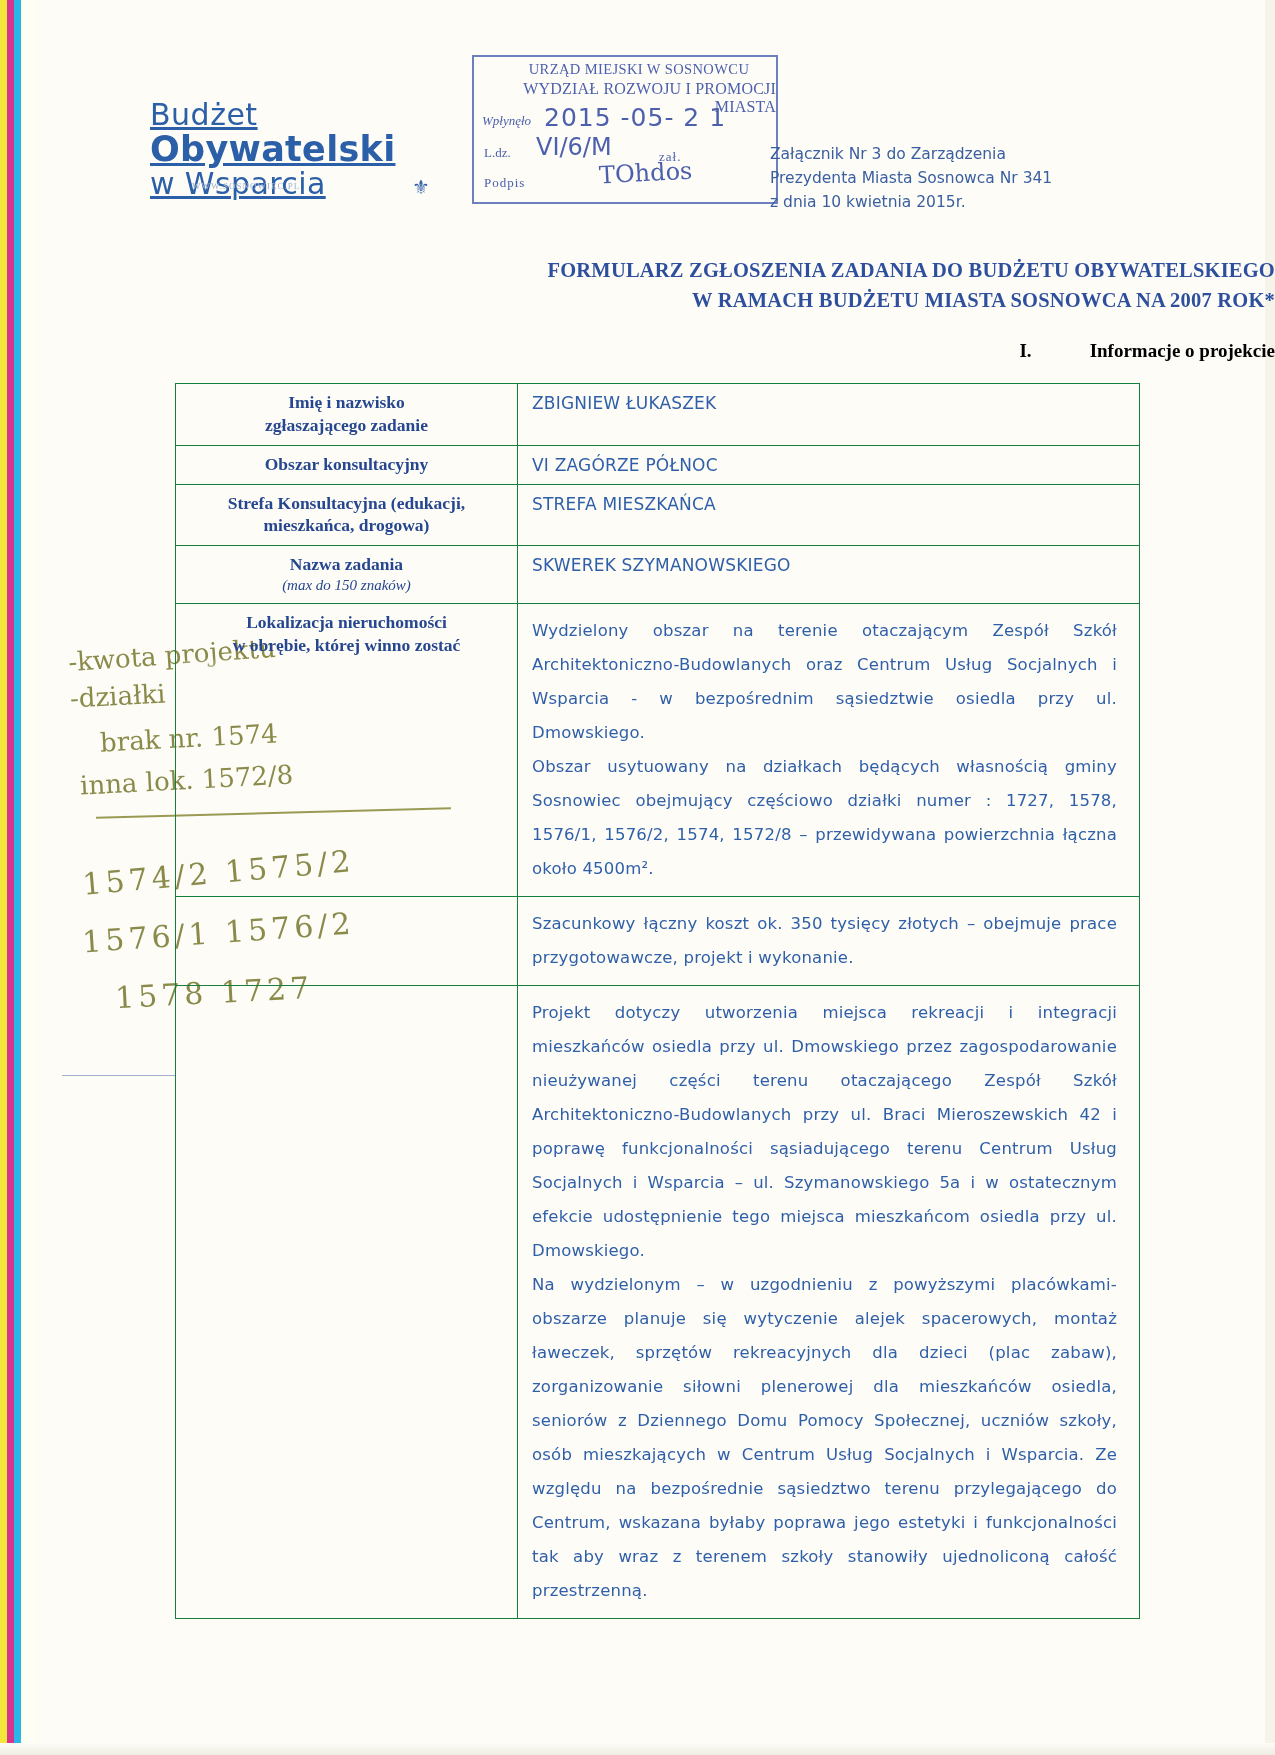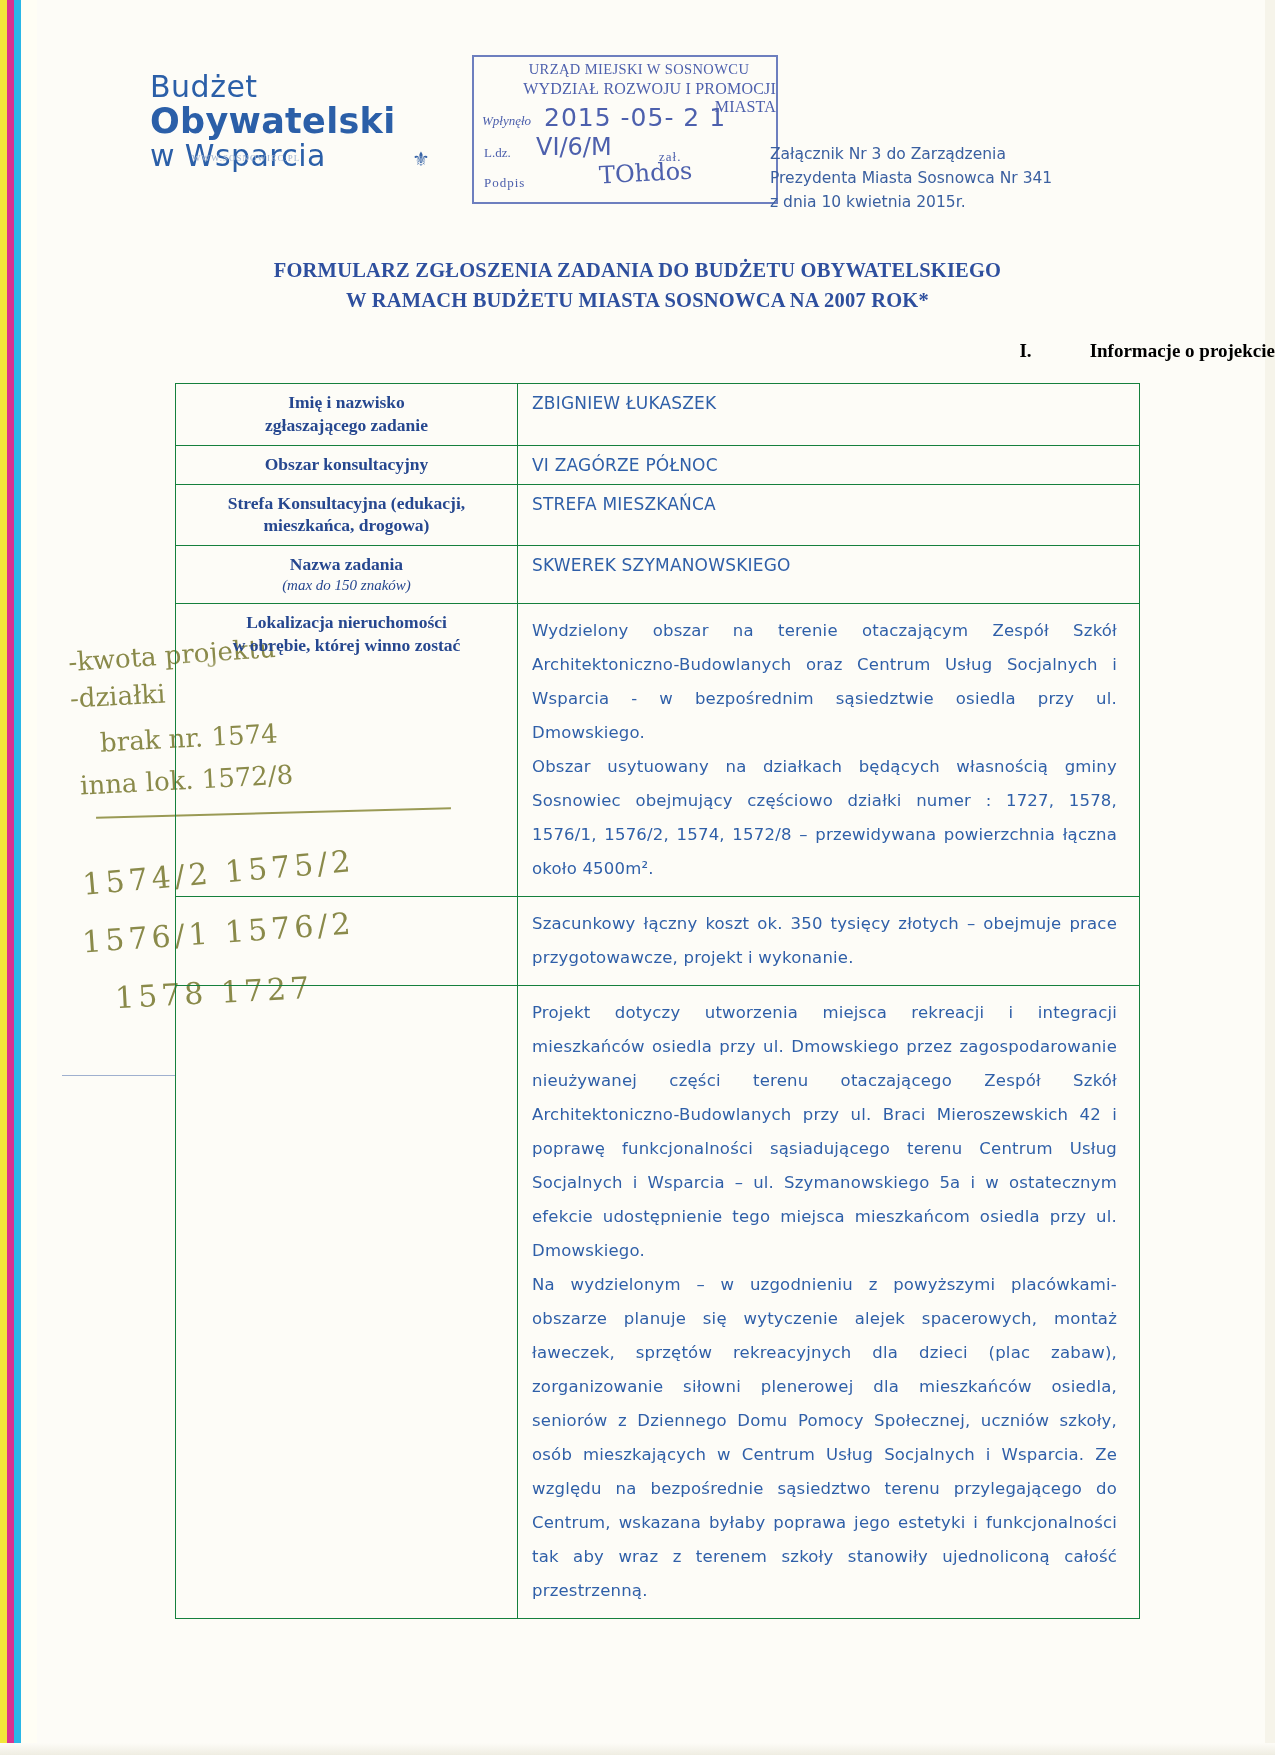--- a/index.html
+++ b/index.html
@@ -37,24 +37,25 @@
   }
   .page-shadow-bottom {
     position: absolute; left: 0; right: 0; bottom: 0; height: 12px;
     background: linear-gradient(#fdfcf7, #efede2);
   }
 
   
   .logo {
     position: absolute;
     left: 150px;
-    top: 72px;
+    top: 100px;
     width: 290px;
     color: #2b5fa8;
     line-height: 1.0;
+    text-decoration: underline;
   }
   .logo .l1 {
     font-family: "DejaVu Sans", sans-serif;
     font-size: 30px;
     letter-spacing: 0.5px;
   }
   .logo .l2 {
     font-family: "DejaVu Sans", sans-serif;
     font-size: 35px;
     font-weight: bold;
@@ -143,21 +144,21 @@
     font-family: "DejaVu Sans", sans-serif;
     font-size: 15.5px;
     line-height: 1.55;
   }
 
   
   .doc-title {
     position: absolute;
     left: 0; right: 0;
     top: 256px;
-    text-align: center;
+    text-align: right;
     color: #2e4f9e;
     font-family: "Liberation Serif", serif;
     font-weight: bold;
     font-size: 20.5px;
     letter-spacing: 0.2px;
     line-height: 1.45;
   }
   .section-title {
     position: absolute;
     left: 0; right: 0;

